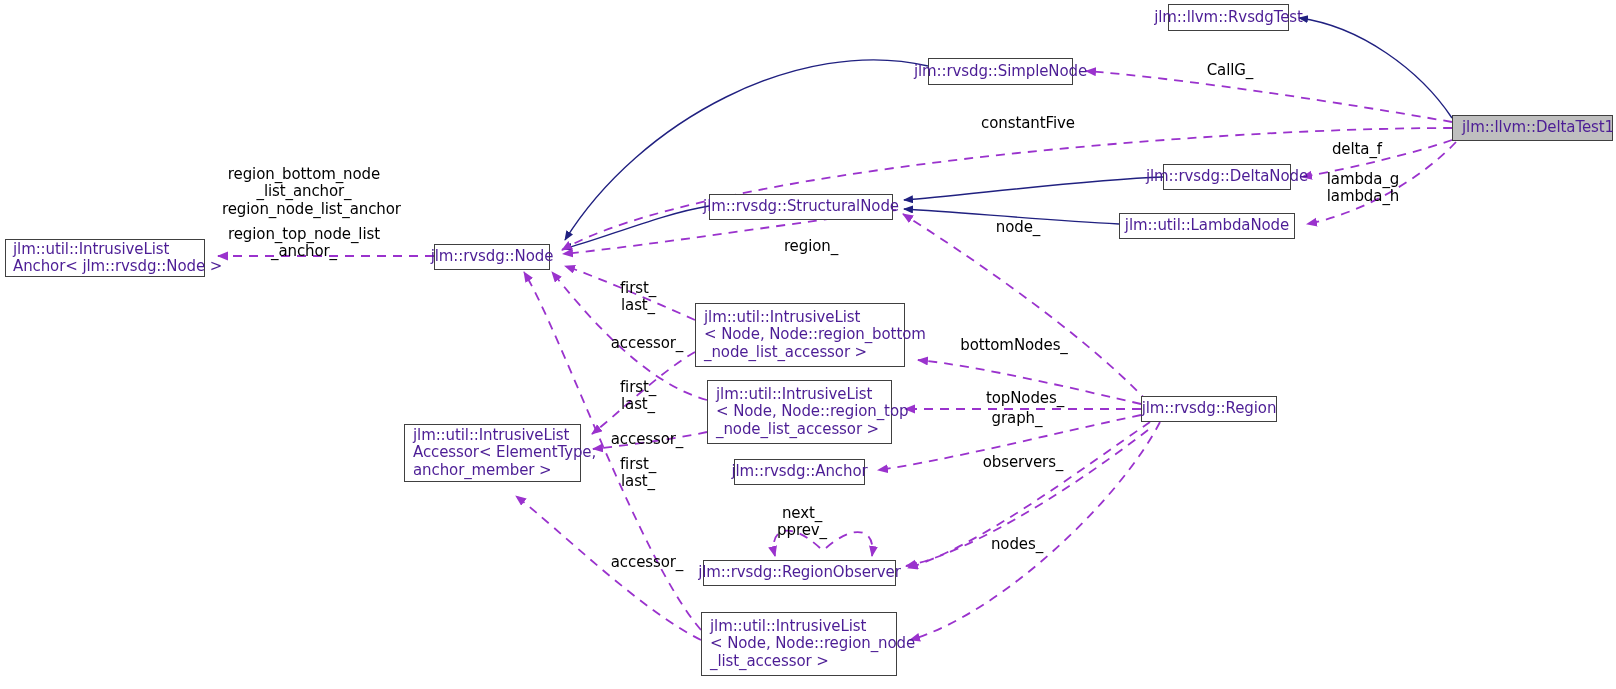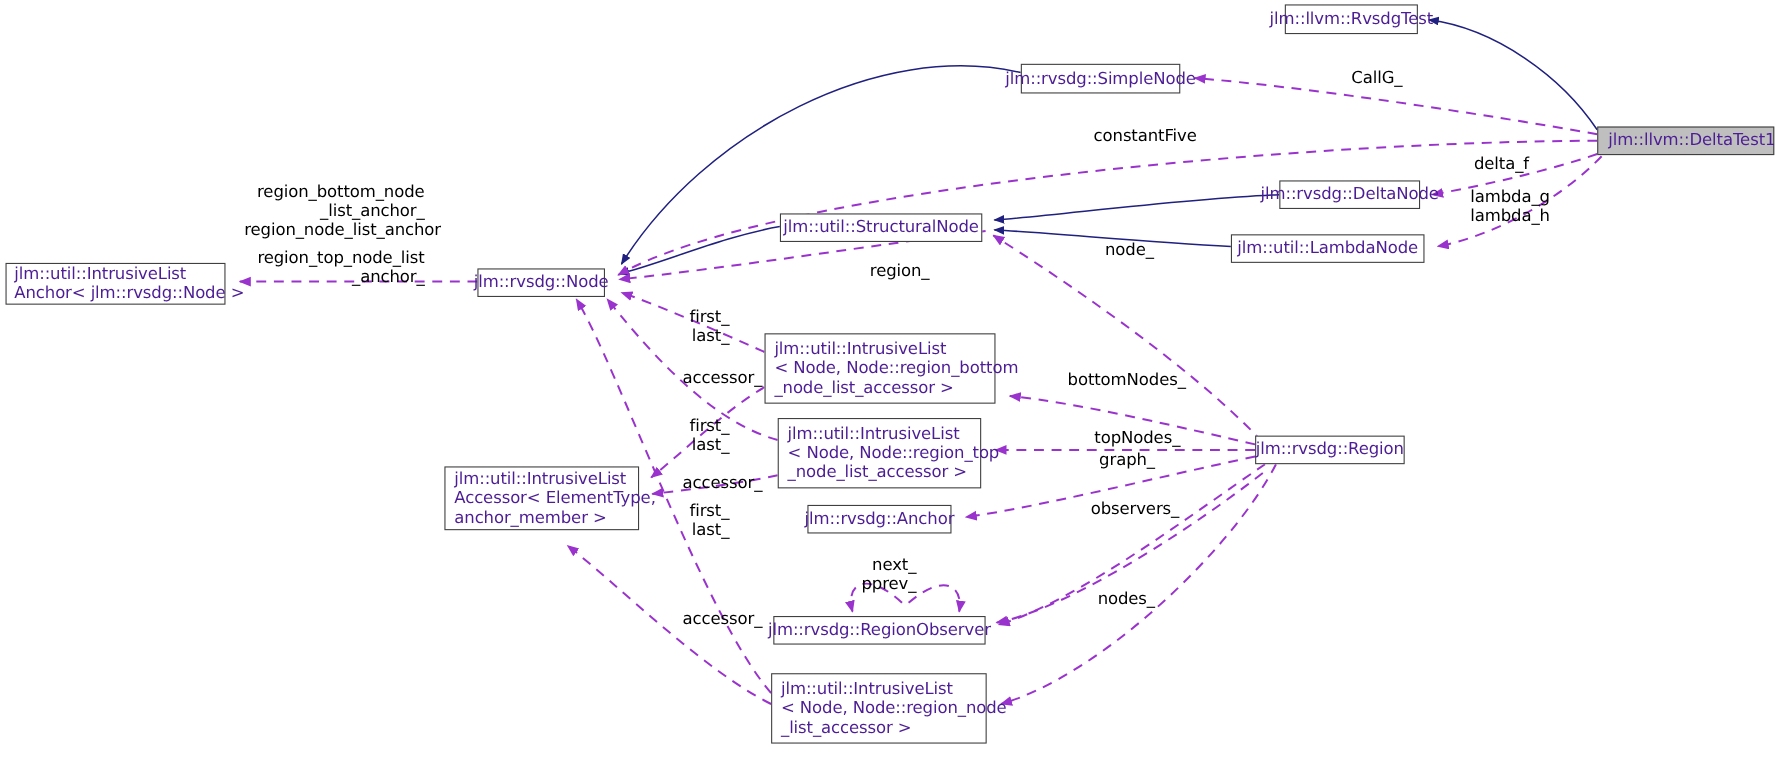--- a/index.html
+++ b/index.html
@@ -42,21 +42,21 @@
   .node-box.highlight {
     background: #bfbfbf;
     padding-left: 11px;
   }
   .edge-label {
     position: absolute;
     color: #000000;
     font-size: 15px;
     line-height: 1.16;
     white-space: pre;
-    text-align: right;
+    text-align: center;
     letter-spacing: -0.1px;
   }
 </style>
 </head>
 <body>
 
 <div id="canvas">
 
   <svg class="edges" viewBox="0 0 1616 689">
     <defs>
@@ -111,21 +111,21 @@
 
   <div class="node-box highlight" style="left:1452px; top:115px; width:161px; height:26px;">
     <span>jlm::llvm::DeltaTest1</span>
   </div>
 
   <div class="node-box" style="left:1163px; top:164px; width:128px; height:26px;">
     <span>jlm::rvsdg::DeltaNode</span>
   </div>
 
   <div class="node-box" style="left:709px; top:194px; width:184px; height:26px;">
-    <span>jlm::util::StructuralNode</span>
+    <span>jlm::rvsdg::StructuralNode</span>
   </div>
 
   <div class="node-box" style="left:1119px; top:213px; width:176px; height:26px;">
     <span>jlm::util::LambdaNode</span>
   </div>
 
   <div class="node-box" style="left:5px; top:239px; width:200px; height:38px; justify-content:flex-start; padding-left:7px; text-align:left;">
     <span>jlm::util::IntrusiveList
 Anchor&lt; jlm::rvsdg::Node &gt;</span>
   </div>

